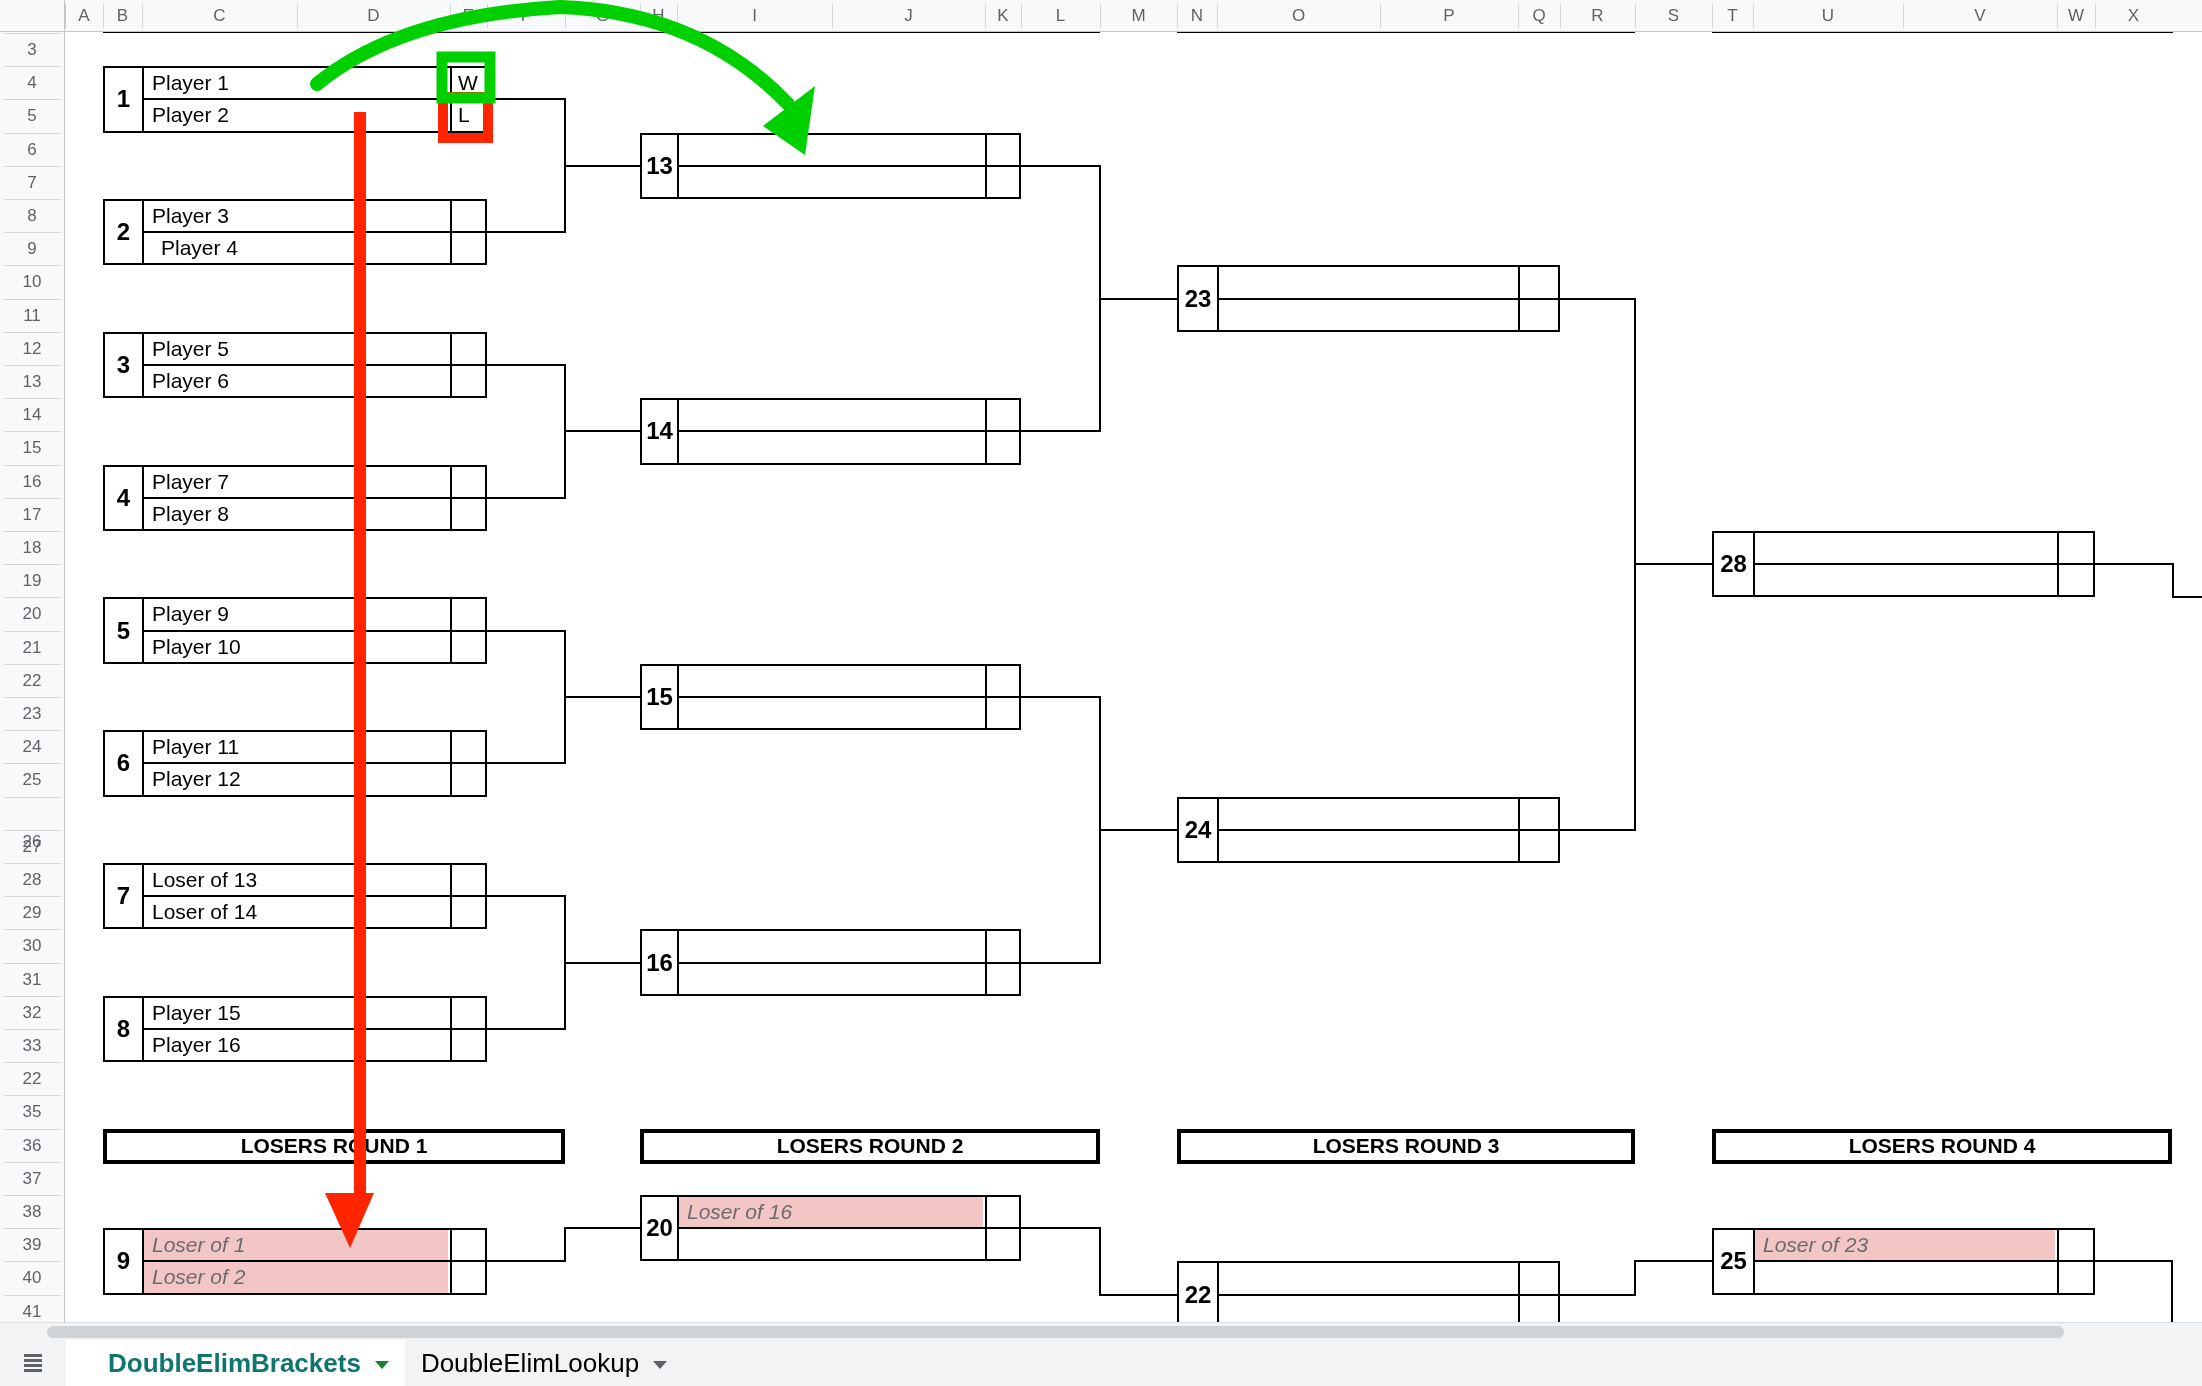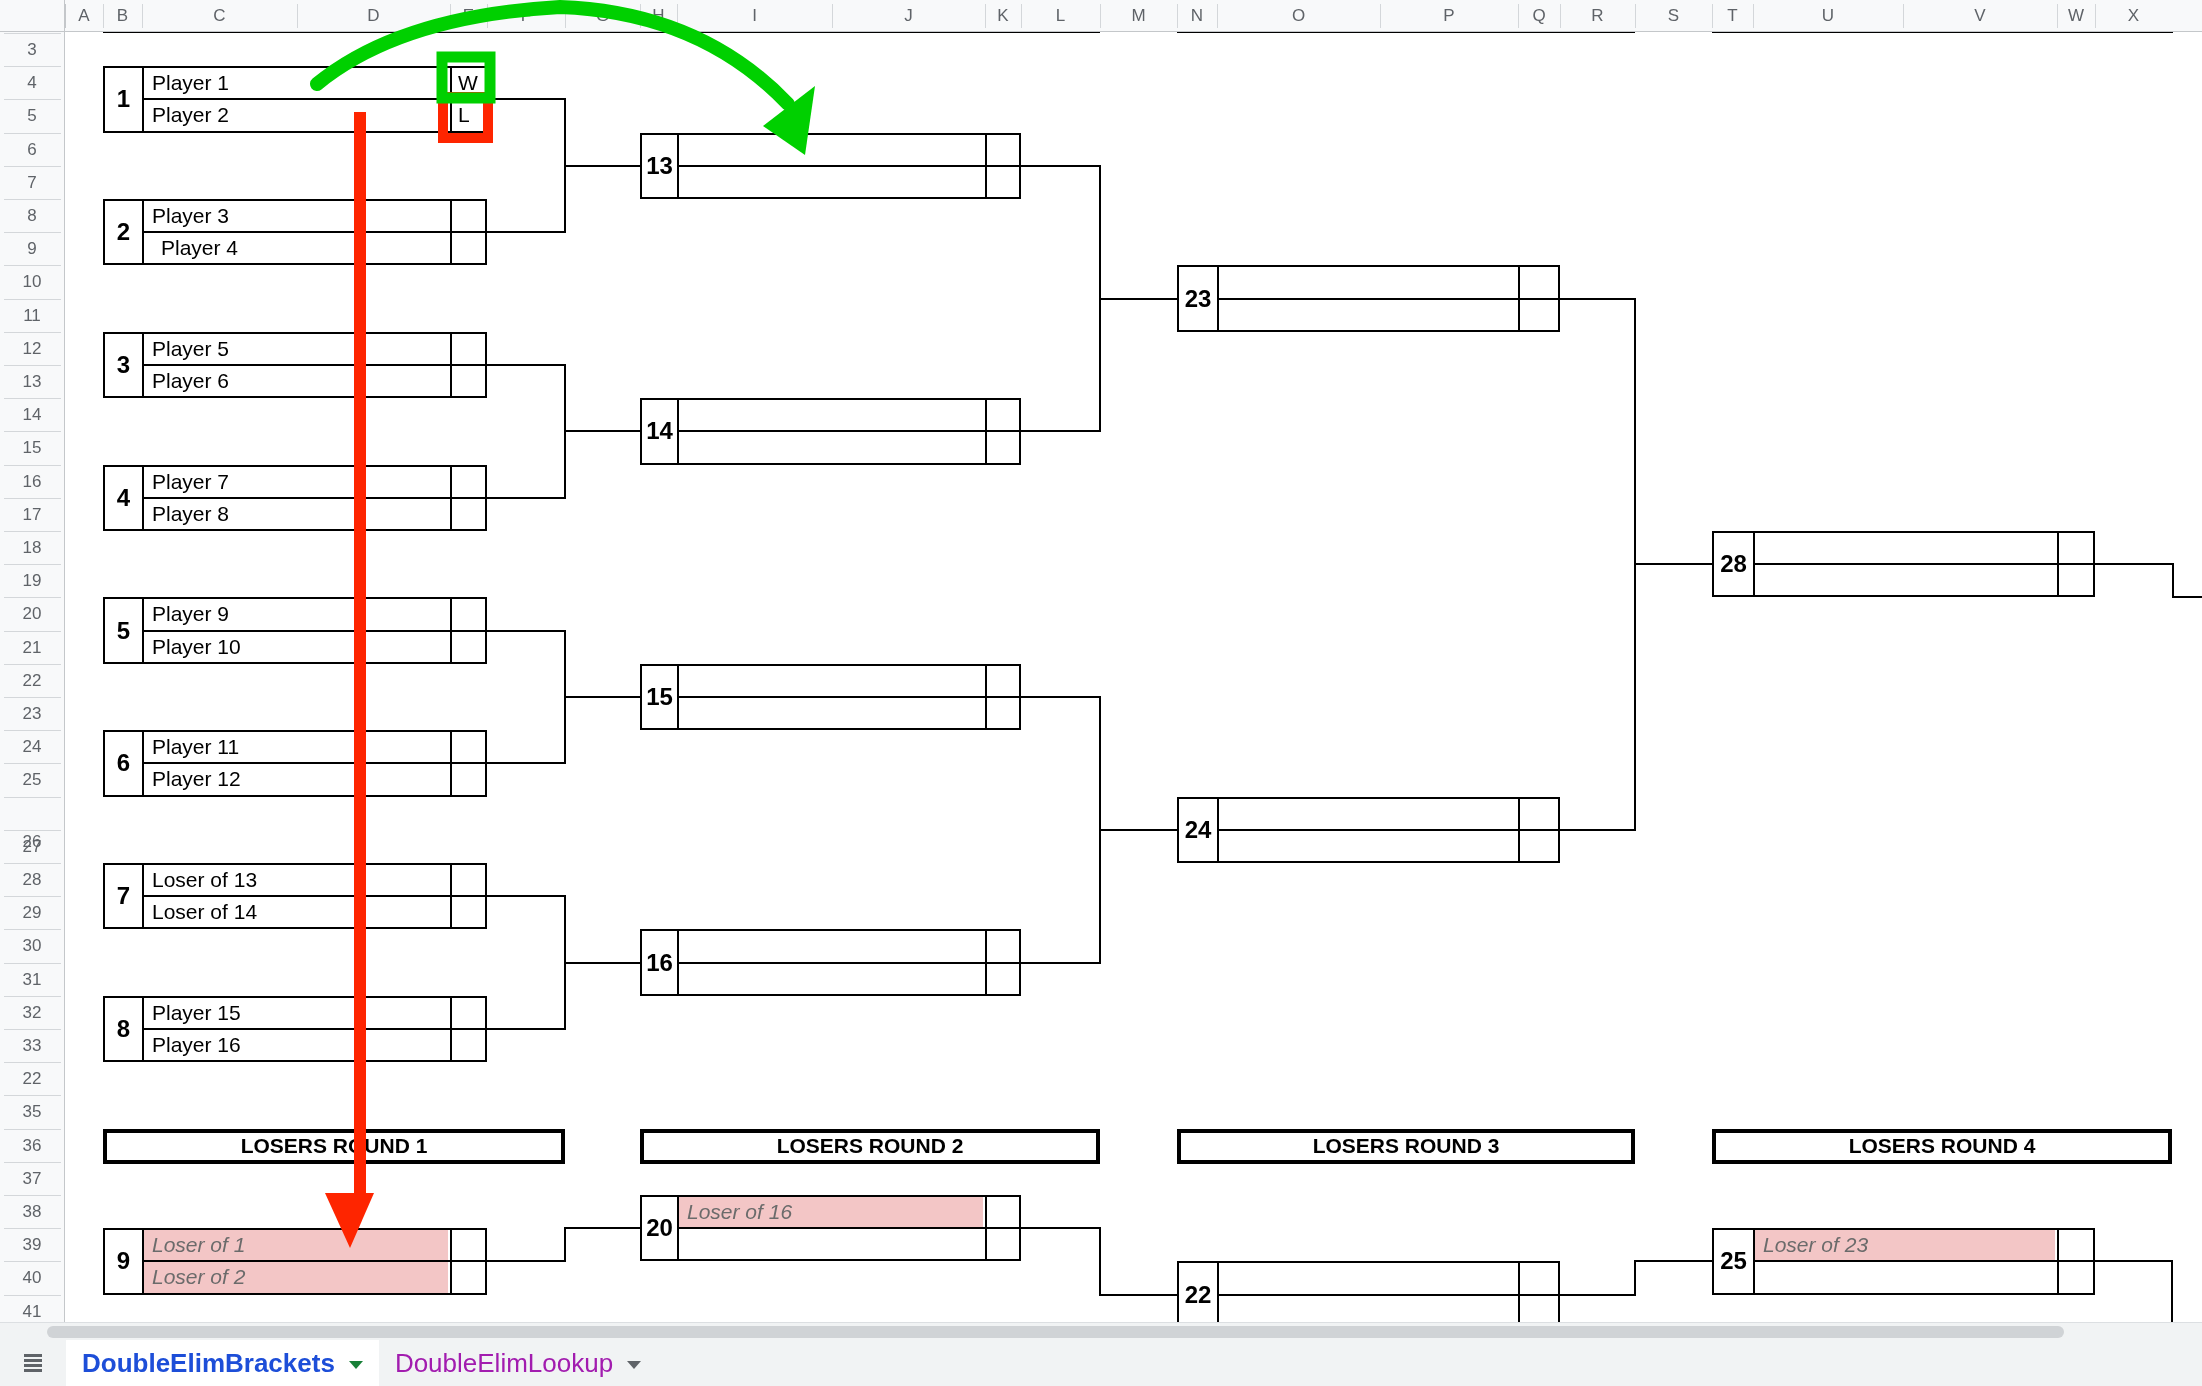--- a/index.html
+++ b/index.html
@@ -35,22 +35,22 @@
   #hscroll{left:0;top:1322px;width:2202px;height:18px;background:#f1f3f4;border-top:1px solid #dcdfe2;}
   #hthumb{position:absolute;left:47px;top:3px;width:2017px;height:12px;border-radius:6px;background:#d0d3d6;}
   
   #tabbar{left:0;top:1340px;width:2202px;height:46px;background:#f1f3f4;display:flex;align-items:center;}
   #allsheets{width:66px;height:46px;display:flex;align-items:center;justify-content:center;cursor:pointer;}
   #allsheets .bars{width:18px;}
   #allsheets .bar{height:3px;background:#5f6368;margin:2px 0;}
   .tab{height:46px;display:flex;align-items:center;padding:0 16px;cursor:pointer;}
   .tab.active{background:#fff;}
   .tab .lbl{font-size:26px;}
-  .tab.active .lbl{color:#1d4ed8;font-weight:bold;}
-  .tab.inactive .lbl{color:#a21caf;}
+  .tab.active .lbl{color:#0f766e;font-weight:bold;margin-left:26px;}
+  .tab.inactive .lbl{color:#000000;}
   .caret{width:0;height:0;border-left:7px solid transparent;border-right:7px solid transparent;
          border-top:8px solid #5f6368;margin-left:14px;margin-top:4px;}
   .tab.active .caret{border-top-color:#188038;}
 </style>
 </head>
 <body>
 
 <div id="stage">
   <div id="grid" class="abs">
       <div class="blackseg" style="left: 103px; width: 997px;"></div>

